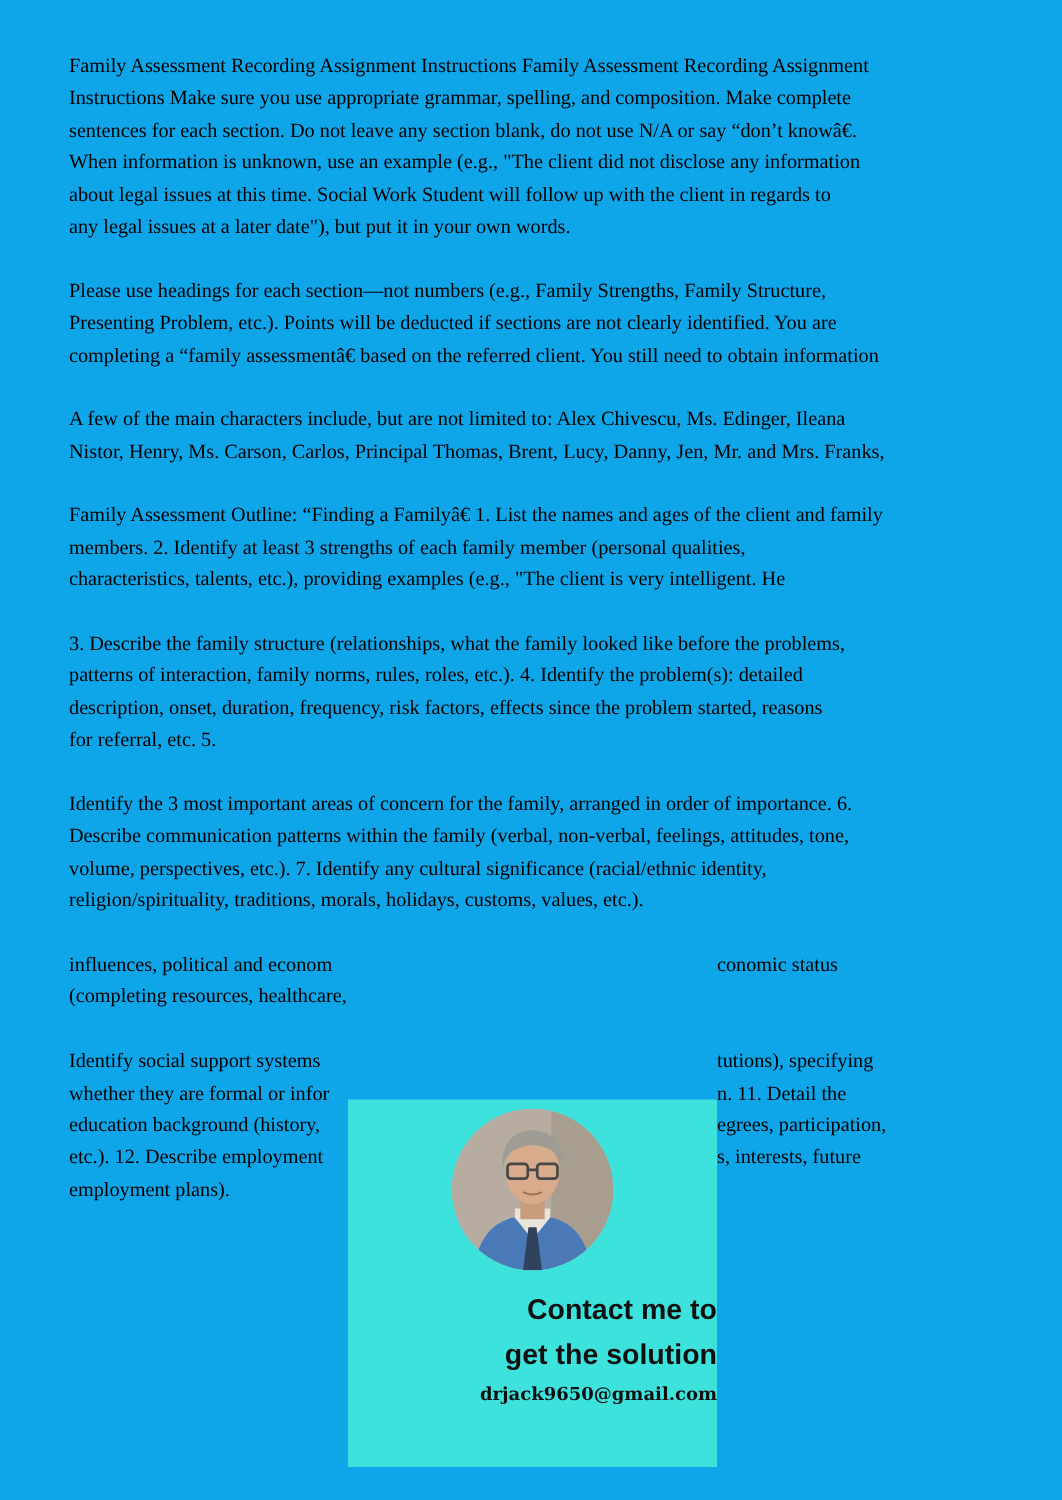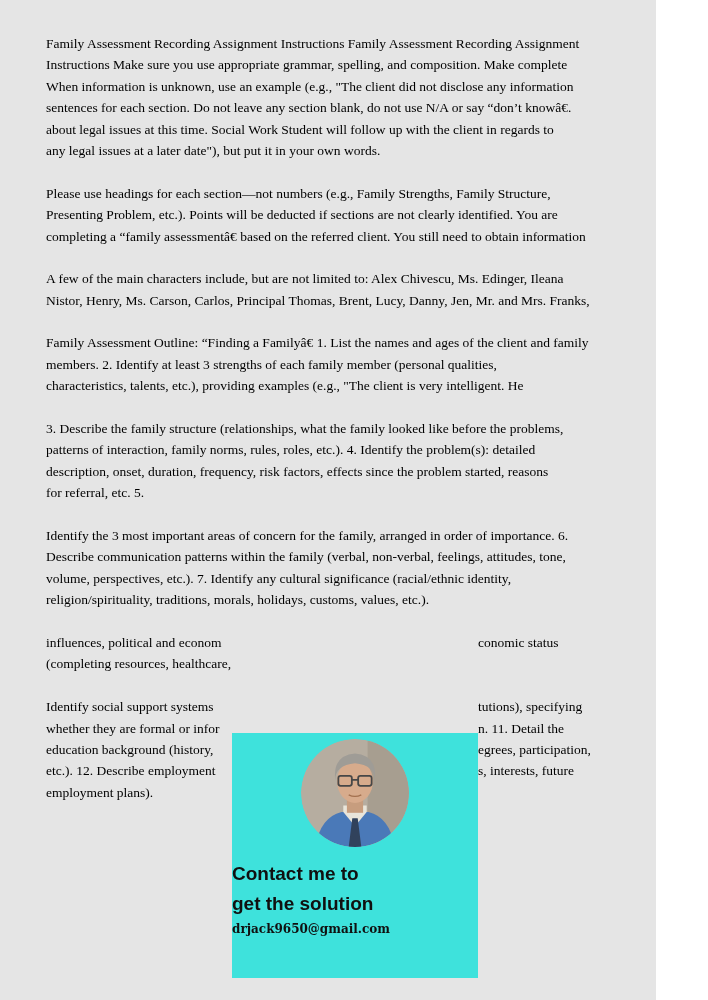--- a/index.html
+++ b/index.html
@@ -1,21 +1,21 @@
 <!DOCTYPE html>
 <html><head>
 <meta charset="utf-8">
 <style>
   html, body { margin: 0; padding: 0; }
   body { background: #ffffff; }
   .page {
     position: relative;
-    width: 656px;
+    width: 708px;
     height: 1000px;
-    background: #e5e5e5;
+    background: #0ea5e9;
     overflow: hidden;
     font-family: "Liberation Serif", serif;
   }
   .doc {
     position: absolute;
     left: 46px;
     top: 33px;
     width: 622px;
     font-size: 13.5px;
     line-height: 21.4px;
@@ -32,21 +32,21 @@
     left: 432px;
     top: 0;
     white-space: nowrap;
   }
   .card {
     position: absolute;
     left: 232px;
     top: 733px;
     width: 246px;
     height: 245px;
-    text-align: left;
+    text-align: right;
     background: #3ee2dc;
   }
   .photo {
     width: 108px;
     height: 108px;
     margin: 6px auto 0 auto;
     border-radius: 50%;
     overflow: hidden;
   }
   .photo svg { display: block; width: 108px; height: 108px; }
@@ -68,22 +68,22 @@
 </style>
 </head>
 <body>
 
 <div class="page">
 
   <div class="doc" id="doc">
       <div class="para">
         <div class="line"><span class="frag-left">Family Assessment Recording Assignment Instructions Family Assessment Recording Assignment</span></div>
         <div class="line"><span class="frag-left">Instructions Make sure you use appropriate grammar, spelling, and composition. Make complete</span></div>
+        <div class="line"><span class="frag-left">sentences for each section. Do not leave any section blank, do not use N/A or say “don’t knowâ€.</span></div>
         <div class="line"><span class="frag-left">When information is unknown, use an example (e.g., "The client did not disclose any information</span></div>
-        <div class="line"><span class="frag-left">sentences for each section. Do not leave any section blank, do not use N/A or say “don’t knowâ€.</span></div>
         <div class="line"><span class="frag-left">about legal issues at this time. Social Work Student will follow up with the client in regards to</span></div>
         <div class="line"><span class="frag-left">any legal issues at a later date"), but put it in your own words.</span></div>
       </div>
       <div class="para">
         <div class="line"><span class="frag-left">Please use headings for each section—not numbers (e.g., Family Strengths, Family Structure,</span></div>
         <div class="line"><span class="frag-left">Presenting Problem, etc.). Points will be deducted if sections are not clearly identified. You are</span></div>
         <div class="line"><span class="frag-left">completing a “family assessmentâ€ based on the referred client. You still need to obtain information</span></div>
       </div>
       <div class="para">
         <div class="line"><span class="frag-left">A few of the main characters include, but are not limited to: Alex Chivescu, Ms. Edinger, Ileana</span></div>

